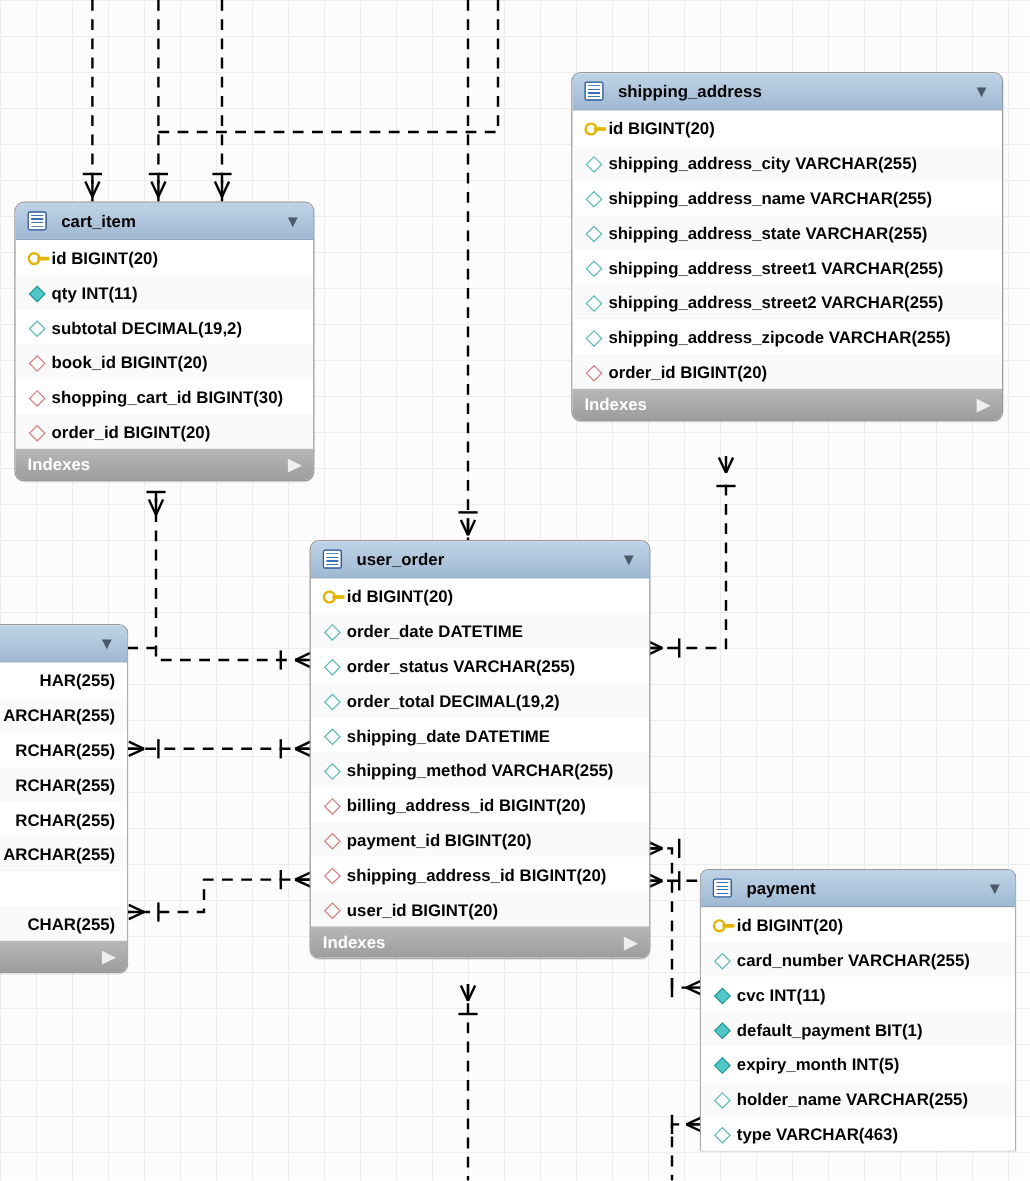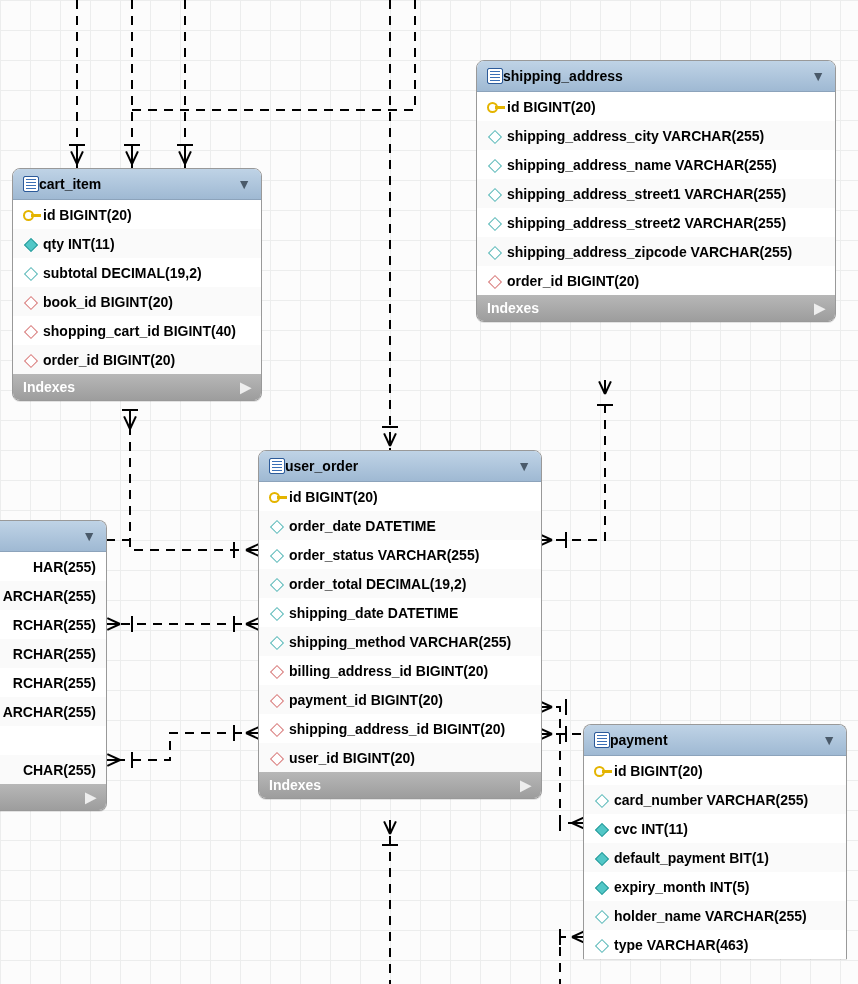--- a/index.html
+++ b/index.html
@@ -6,21 +6,21 @@
     font-family:Helvetica,Arial,sans-serif;font-size:14px;color:#000;}
   .canvas{position:relative;width:858px;height:984px;
     background-color:#fcfcfc;
     background-image:
       linear-gradient(#eceded 1px,transparent 1px),
       linear-gradient(90deg,#eceded 1px,transparent 1px);
     background-size:30px 30px;}
   
   .tbl{position:absolute;background:#fff;border:1px solid #999;border-radius:8px;
     box-shadow:0 1px 0 rgba(0,0,0,.1);overflow:hidden;}
-  .tbl-head{display:flex;align-items:center;gap:0;height:30px;
+  .tbl-head{display:flex;align-items:center;gap:12px;height:30px;
     padding:0 10px;background:linear-gradient(#bfd3e6,#9fb9d3);
     border-bottom:1px solid #8ca3bb;}
   .tbl-head .title{font-weight:700;flex:1;}
   .tbl-head .tgl{color:#4a5a6a;}
   .col{display:flex;align-items:center;gap:6px;height:29px;padding:0 10px;font-weight:bold;}
   .col:nth-child(even){background:#fafafa;}
   .idx{display:flex;align-items:center;justify-content:space-between;height:26px;
     padding:0 10px;background:linear-gradient(#b7b7b7,#9d9d9d);color:#fff;font-weight:700;}
   .idx .arr{color:#eee;}
   
@@ -183,21 +183,21 @@
         <div class="col diam-hollow">
           <span class="ic ic-diam"></span>
           <span>subtotal DECIMAL(19,2)</span>
         </div>
         <div class="col diam-pink">
           <span class="ic ic-diam"></span>
           <span>book_id BIGINT(20)</span>
         </div>
         <div class="col diam-pink">
           <span class="ic ic-diam"></span>
-          <span>shopping_cart_id BIGINT(40)</span>
+          <span>shopping_cart_id BIGINT(30)</span>
         </div>
         <div class="col diam-pink">
           <span class="ic ic-diam"></span>
           <span>order_id BIGINT(20)</span>
         </div>
       </div>
     <div class="idx">
       <span>Indexes</span>
       <span class="arr">▶</span>
     </div>
@@ -217,20 +217,24 @@
         <div class="col diam-hollow">
           <span class="ic ic-diam"></span>
           <span>shipping_address_city VARCHAR(255)</span>
         </div>
         <div class="col diam-hollow">
           <span class="ic ic-diam"></span>
           <span>shipping_address_name VARCHAR(255)</span>
         </div>
         <div class="col diam-hollow">
           <span class="ic ic-diam"></span>
+          <span>shipping_address_state VARCHAR(255)</span>
+        </div>
+        <div class="col diam-hollow">
+          <span class="ic ic-diam"></span>
           <span>shipping_address_street1 VARCHAR(255)</span>
         </div>
         <div class="col diam-hollow">
           <span class="ic ic-diam"></span>
           <span>shipping_address_street2 VARCHAR(255)</span>
         </div>
         <div class="col diam-hollow">
           <span class="ic ic-diam"></span>
           <span>shipping_address_zipcode VARCHAR(255)</span>
         </div>

